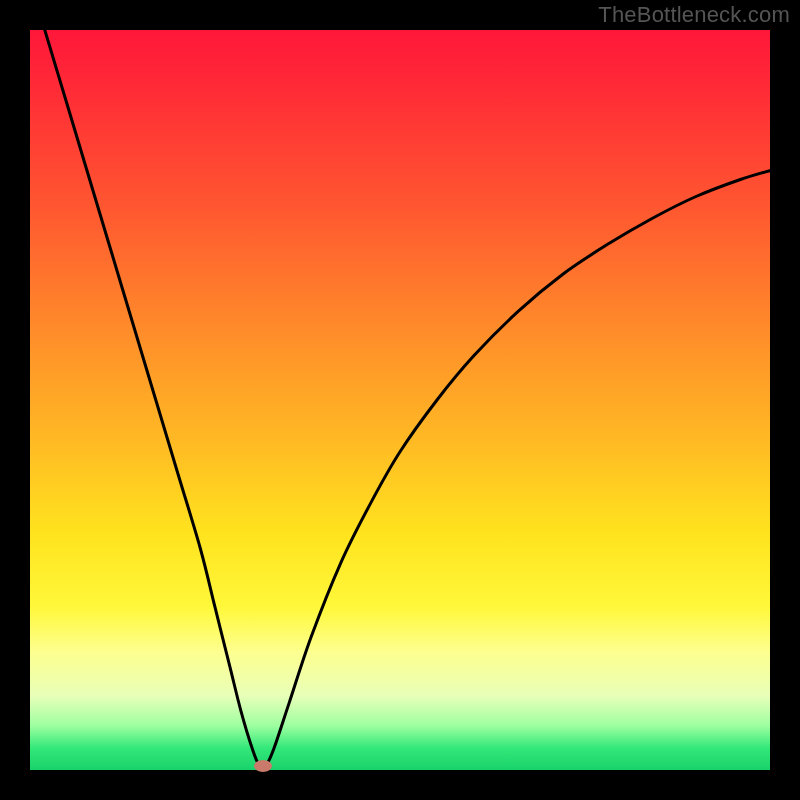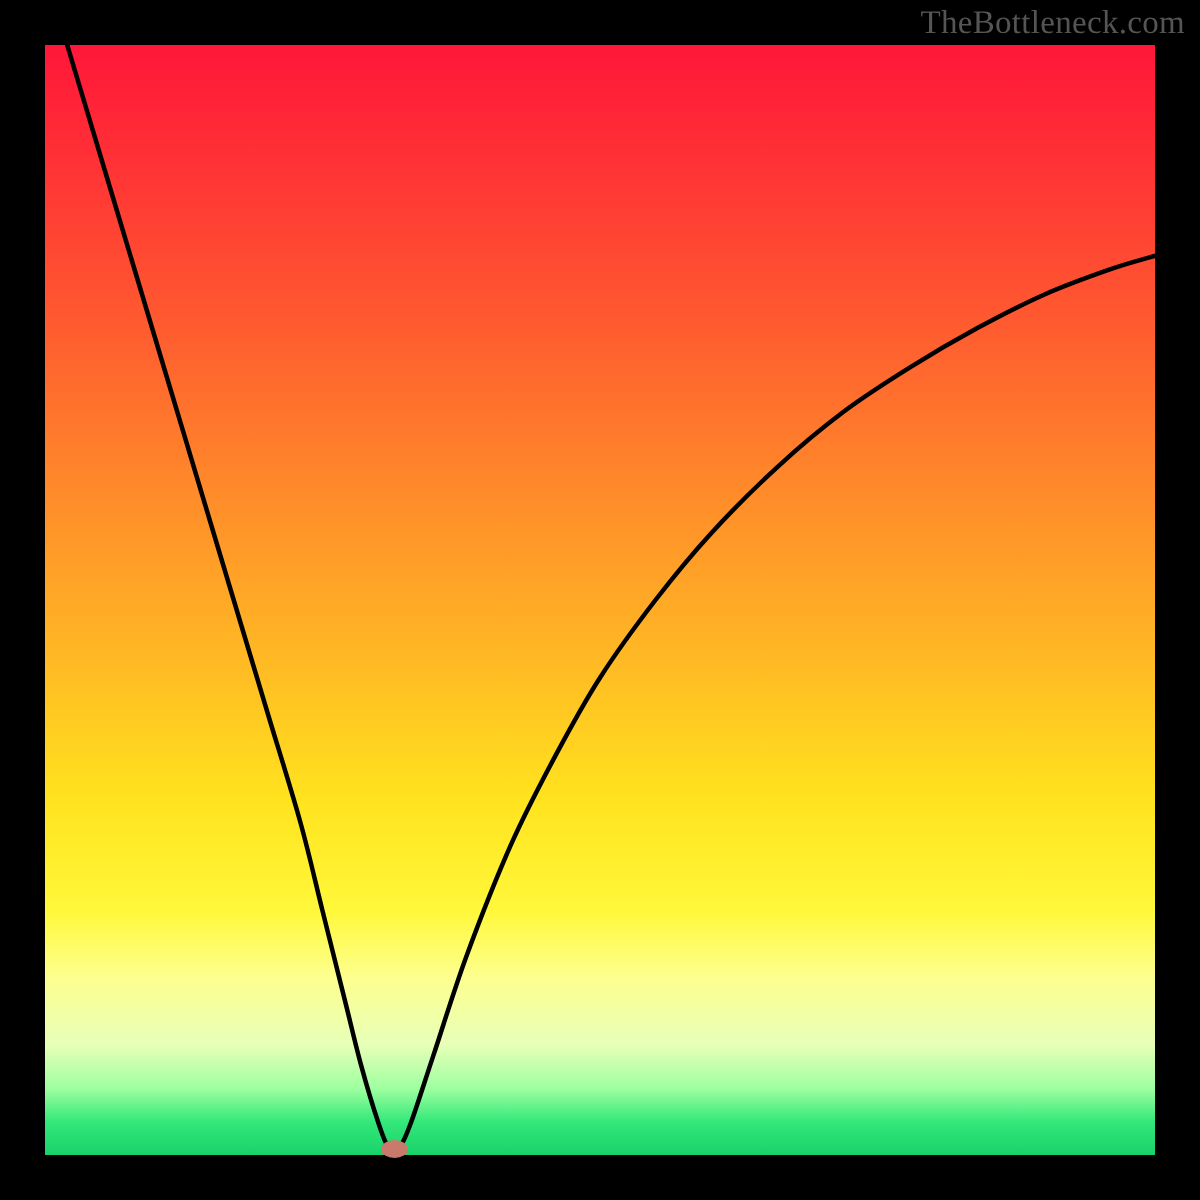--- a/index.html
+++ b/index.html
@@ -9,21 +9,20 @@
     height: 800px;
     background: #000;
     overflow: hidden;
     font-family: Arial, Helvetica, sans-serif;
   }
   .chart-container {
     position: relative;
     width: 800px;
     height: 800px;
     background: #000;
-    font-family: Liberation Serif, serif;
   }
   .watermark {
     position: absolute;
     top: 2px;
     right: 10px;
     color: #555;
     font-size: 22px;
     font-weight: 500;
     letter-spacing: 0.2px;
     user-select: none;

